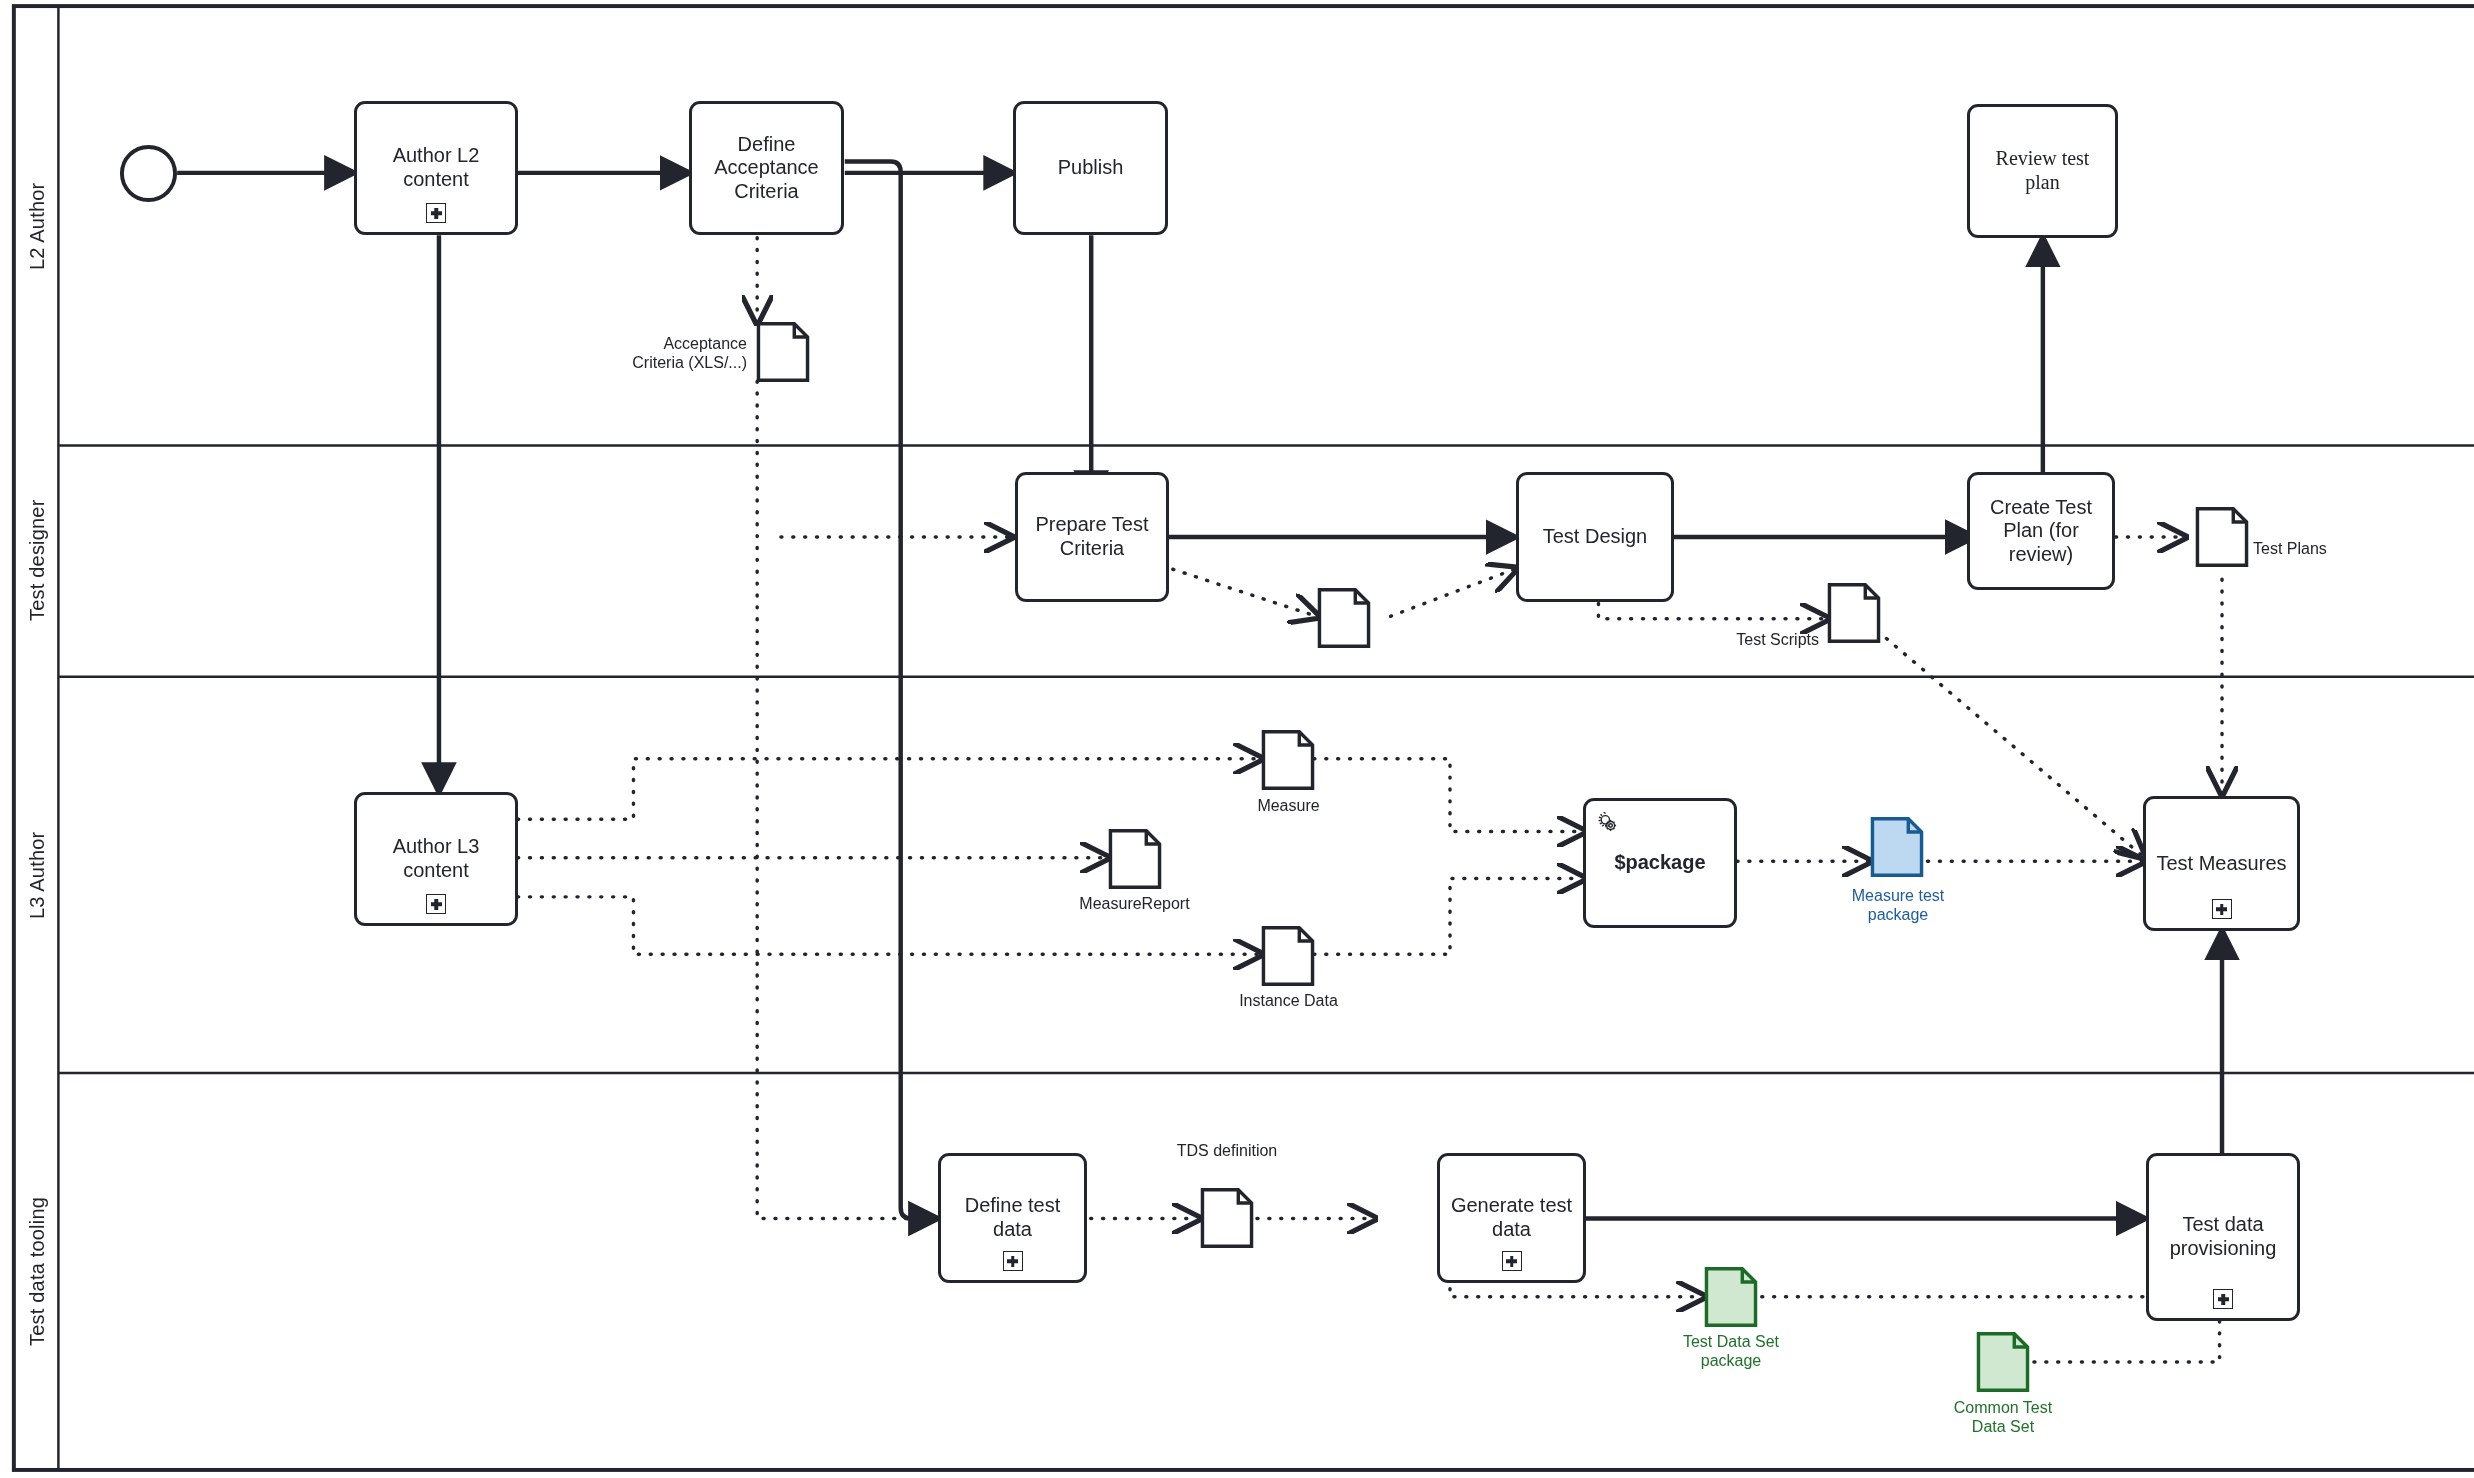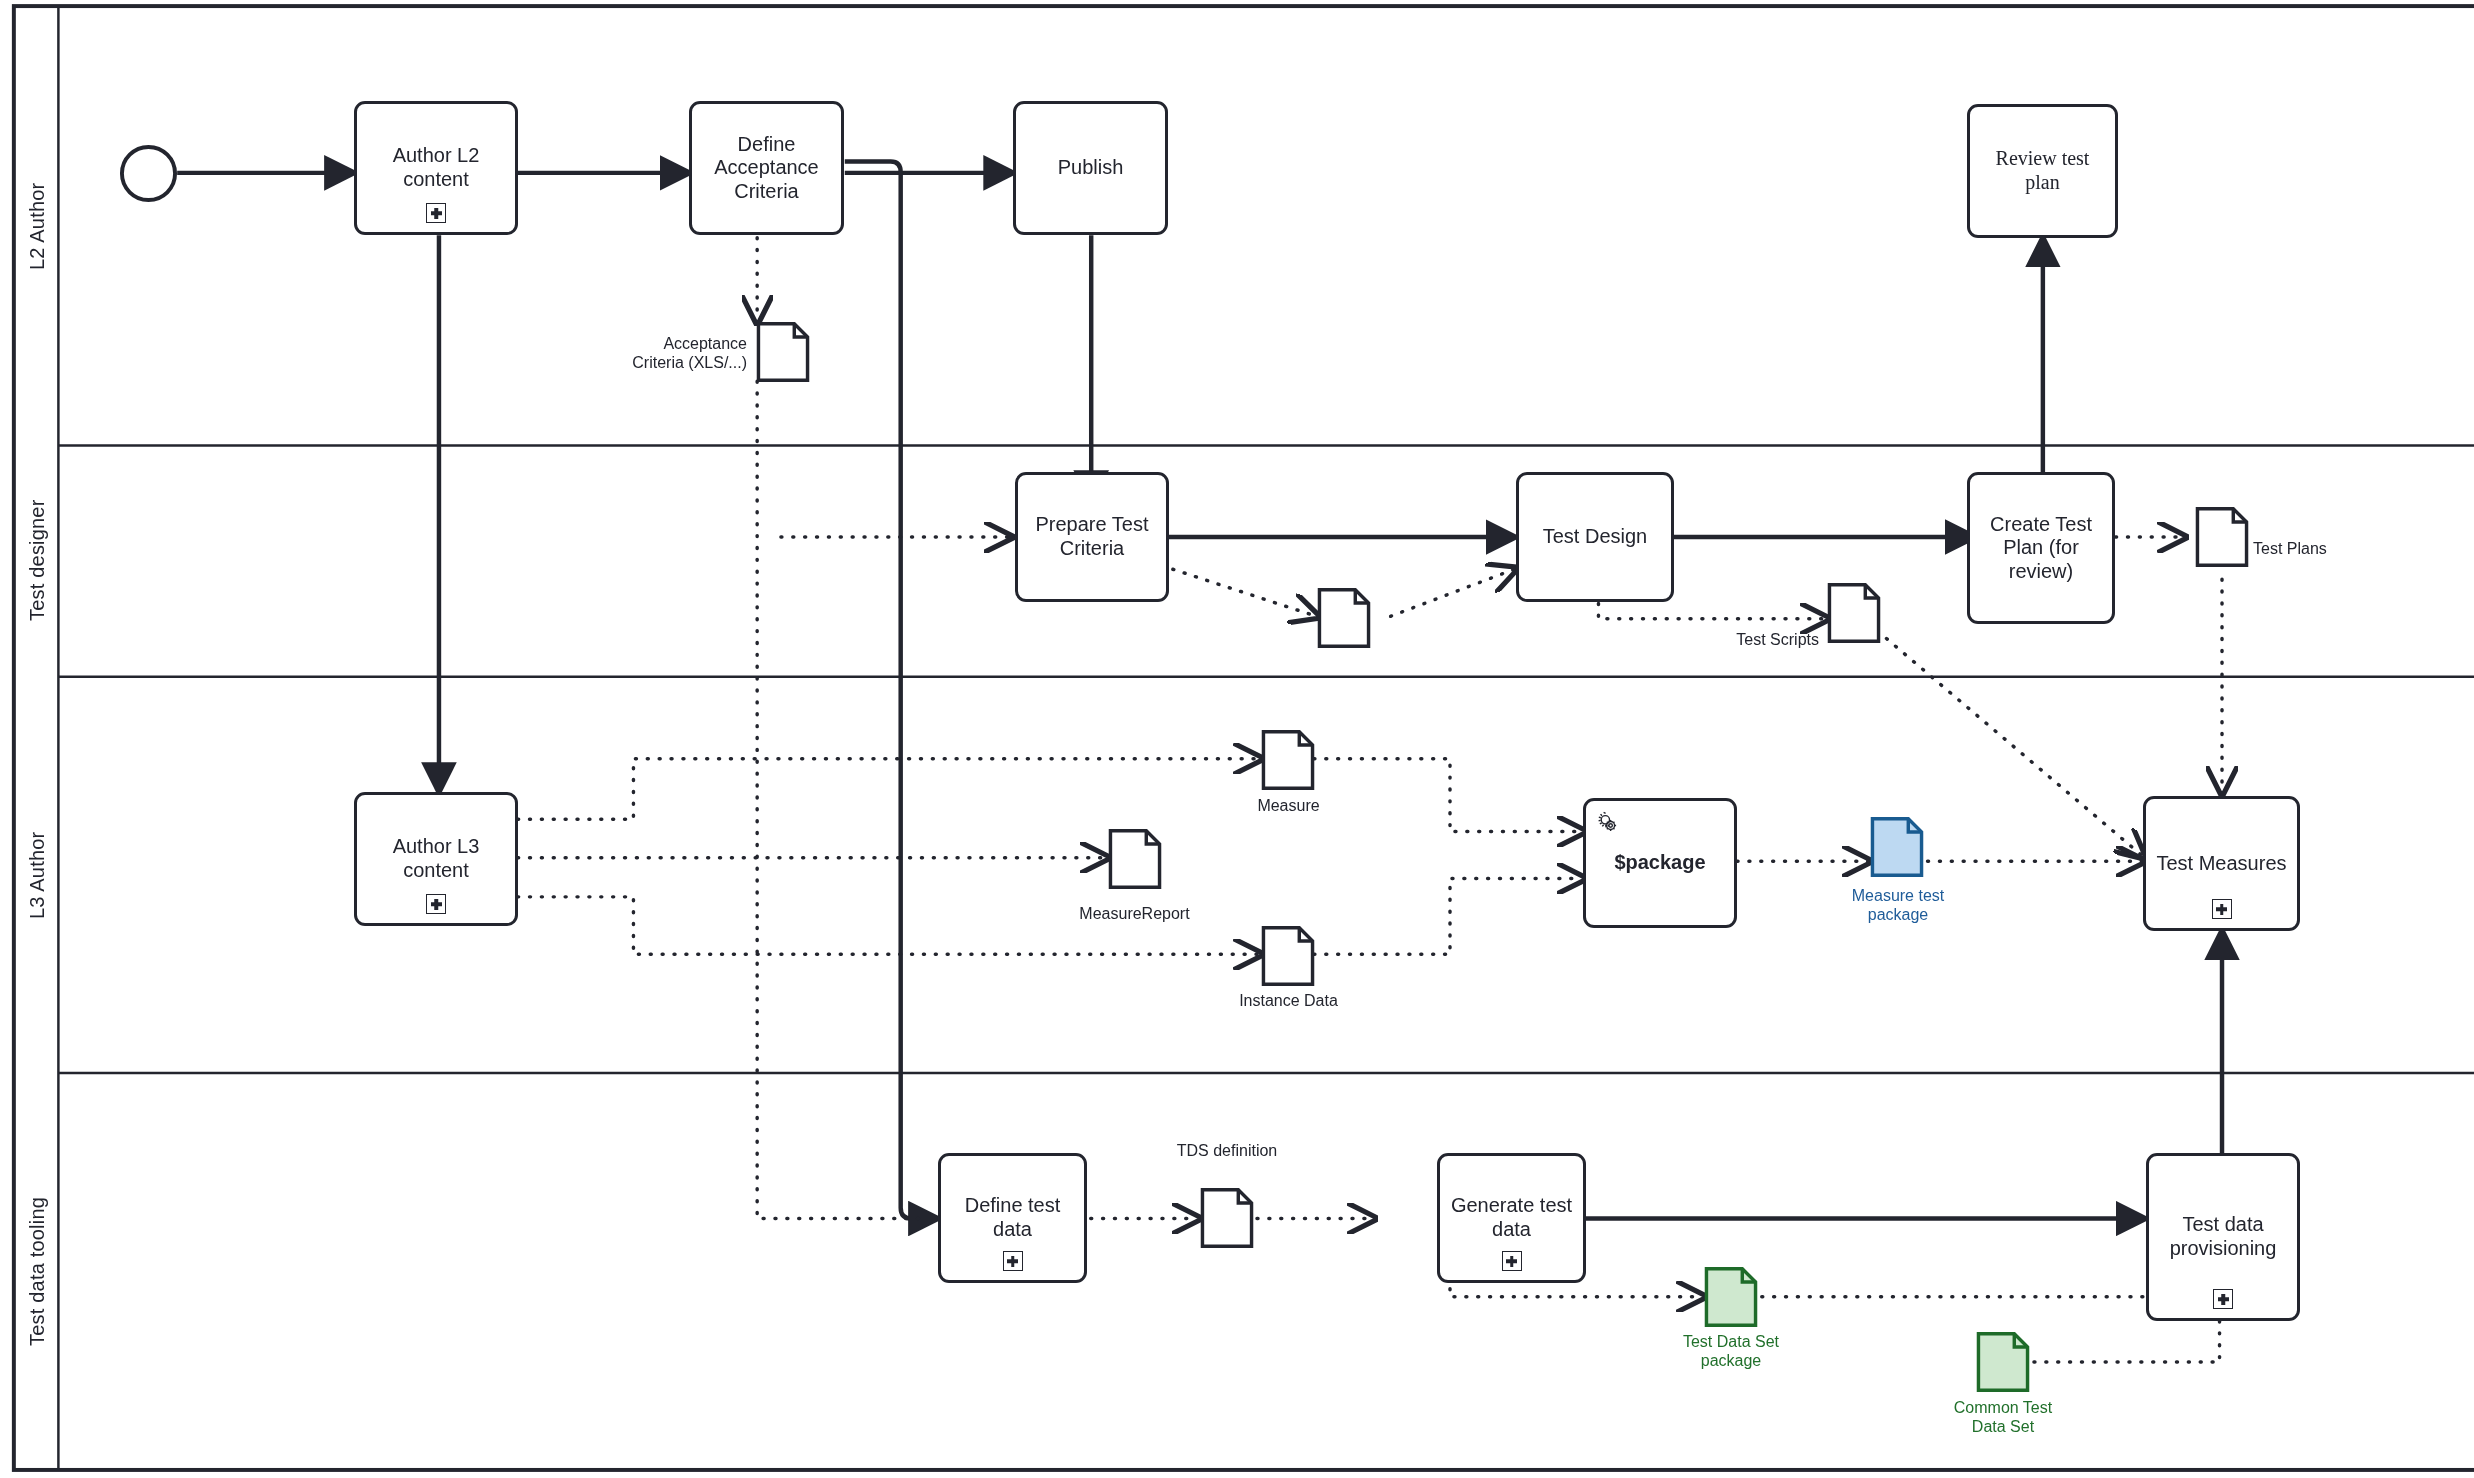--- a/index.html
+++ b/index.html
@@ -201,21 +201,21 @@
 
   <div class="task" style="left:1015px;top:472px;width:154px;height:130px;">
     <span class="tlabel" style="white-space: pre-line;">Prepare Test
 Criteria</span>
   </div>
 
   <div class="task" style="left:1516px;top:472px;width:158px;height:130px;">
     <span class="tlabel" style="white-space: pre-line;">Test Design</span>
   </div>
 
-  <div class="task" style="left:1967px;top:472px;width:148px;height:152px;">
+  <div class="task" style="left:1967px;top:472px;width:148px;height:118px;">
     <span class="tlabel" style="white-space: pre-line;">Create Test
 Plan (for
 review)</span>
   </div>
 
   <div class="task" style="left:354px;top:792px;width:164px;height:134px;">
     <span class="tlabel" style="white-space: pre-line;">Author L3
 content</span>
     <span class="marker-sub"></span>
   </div>
@@ -297,21 +297,21 @@
     </svg>
   </div>
   <div class="dolabel" style="left: 1212px; top: 796px; width: 153px; white-space: pre-line;">Measure</div>
 
   <div class="dataobj" style="left:1108px;top:828px;width:54px;height:62px;">
     <svg viewBox="0 0 110 125" width="54" height="62">
       <path d="M5 5 H78 L105 32 V120 H5 Z" fill="#ffffff" stroke="#23252e" stroke-width="7" stroke-linejoin="miter"></path>
       <path d="M78 5 V32 H105" fill="none" stroke="#23252e" stroke-width="7"></path>
     </svg>
   </div>
-  <div class="dolabel" style="left: 1043px; top: 894px; width: 183px; white-space: pre-line; margin-top: 10px;">MeasureReport</div>
+  <div class="dolabel" style="left: 1043px; top: 894px; width: 183px; white-space: pre-line;">MeasureReport</div>
 
   <div class="dataobj" style="left:1261px;top:925px;width:54px;height:62px;">
     <svg viewBox="0 0 110 125" width="54" height="62">
       <path d="M5 5 H78 L105 32 V120 H5 Z" fill="#ffffff" stroke="#23252e" stroke-width="7" stroke-linejoin="miter"></path>
       <path d="M78 5 V32 H105" fill="none" stroke="#23252e" stroke-width="7"></path>
     </svg>
   </div>
   <div class="dolabel" style="left: 1202px; top: 991px; width: 173px; white-space: pre-line;">Instance Data</div>
 
   <div class="dataobj" style="left:1870px;top:816px;width:54px;height:62px;">

